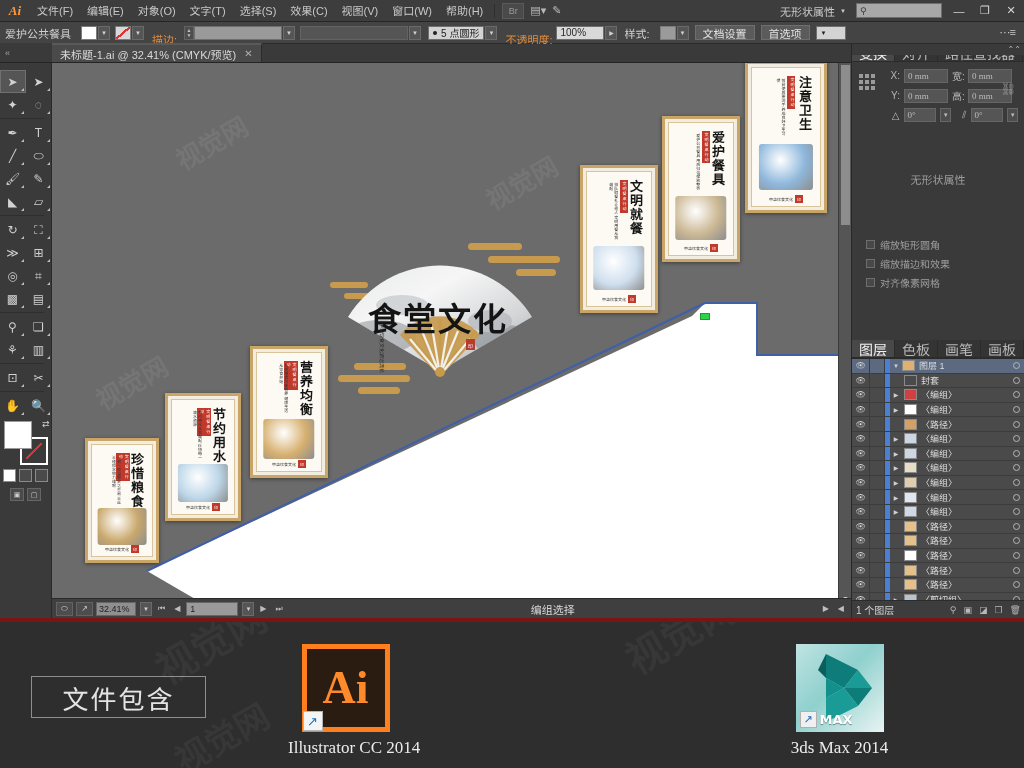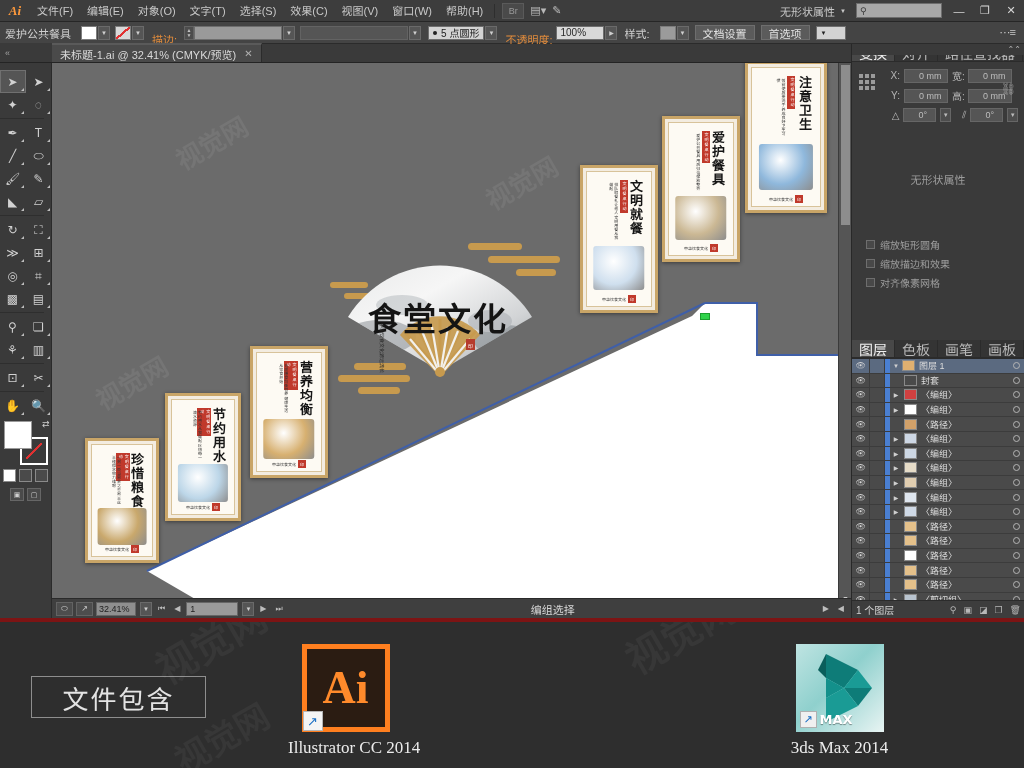--- a/index.html
+++ b/index.html
@@ -278,21 +278,21 @@
   .transform-body { padding:6px 6px 4px 6px; position:relative; }
   .anchor-grid {
     display:grid; grid-template-columns:repeat(3,4px); grid-template-rows:repeat(3,4px);
     gap:2px; position:absolute; left:7px; top:12px;
   }
   .anchor-grid i { width:4px; height:4px; background:#9a9a9a; display:block; }
   .xf-row { display:flex; align-items:center; gap:4px; margin-bottom:5px; margin-left:30px; }
   .xf-lab { width:12px; color:#b4b4b4; font-size:10px; text-align:right; }
   .xf-input {
     width:44px; height:14px; background:#555; border:1px solid #666;
-    color:#bdbdbd; font-size:9px; display:flex; align-items:center; padding-left:14px;
+    color:#bdbdbd; font-size:9px; display:flex; align-items:center; padding-left:3px;font-family:Liberation Serif, serif;
   }
   .xf-drop { width:11px; height:14px; background:#4d4d4d; border:1px solid #666;
     display:flex; align-items:center; justify-content:center; color:#bbb; font-size:6px;}
   .link-icon { position:absolute; right:8px; top:20px; color:#9b9b9b; font-size:12px; }
   .no-shape {
     text-align:center; color:#9c9c9c; font-size:11px; padding:44px 0 48px 0;
   }
   .cbx-row { display:flex; align-items:center; gap:5px; padding:2px 8px; }
   .cbx { width:9px; height:9px; border:1px solid #6e6e6e; background:#484848; }
   .cbx-lab { color:#9e9e9e; font-size:10px; }

